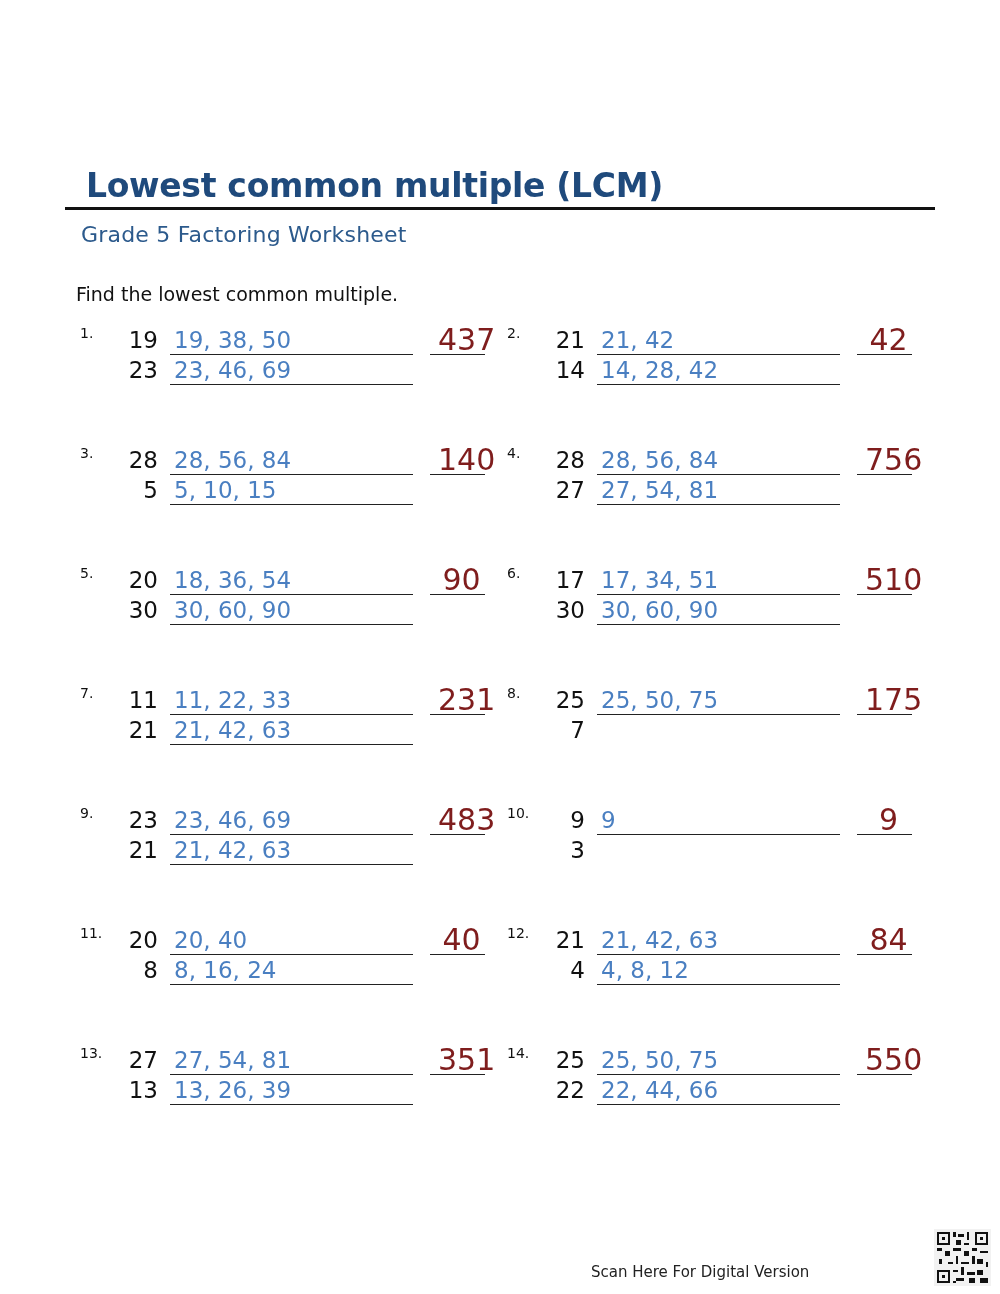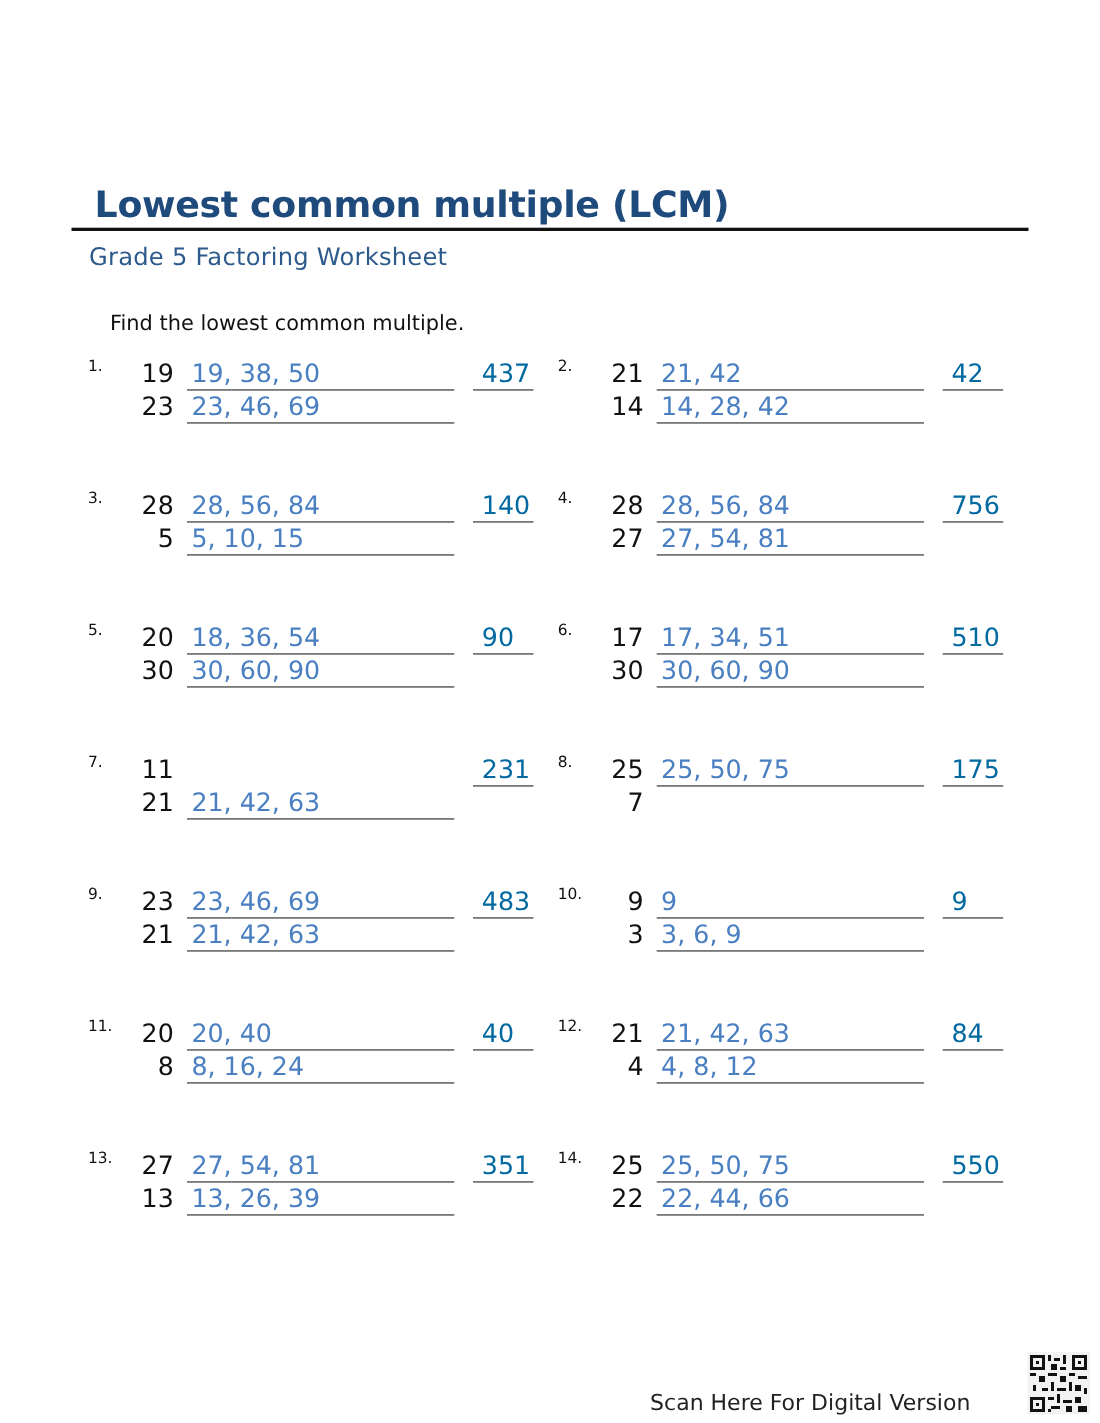--- a/index.html
+++ b/index.html
@@ -1,37 +1,37 @@
 <!DOCTYPE html>
 <html><head>
 <meta charset="utf-8">
 <style>
   html, body { margin: 0; padding: 0; background: #ffffff; }
   body { width: 1000px; height: 1294px; position: relative; overflow: hidden; font-family: "DejaVu Sans", sans-serif; }
   .title { position: absolute; left: 86px; top: 166px; font-family: "DejaVu Sans", sans-serif; font-weight: bold; font-size: 33px; color: #1f4a7c; letter-spacing: -0.3px; white-space: nowrap; }
   .title-rule { position: absolute; left: 65px; top: 207px; width: 870px; height: 3px; background: #111; }
   .subtitle { position: absolute; left: 81px; top: 222px; font-size: 22px; color: #2c5a8c; white-space: nowrap; letter-spacing: 0.2px; }
-  .instruction { position: absolute; left: 76px; top: 283px; font-size: 19px; color: #111; white-space: nowrap; margin-left: 24px; }
+  .instruction { position: absolute; left: 76px; top: 283px; font-size: 19px; color: #111; white-space: nowrap; }
 
   .problem { position: absolute; width: 430px; height: 70px; }
   .pnum { position: absolute; left: 0; top: 0; font-size: 14px; color: #111; width: 40px; }
   .num { position: absolute; font-size: 23px; color: #111; text-align: right; width: 52px; left: 26px; }
   .num.a { top: 2px; }
   .num.b { top: 32px; }
   .mult { position: absolute; left: 90px; width: 243px; border-bottom: 1.5px solid #222; height: 30px; font-size: 23px; color: #4a7fc1; padding-left: 4px; box-sizing: border-box; white-space: nowrap; line-height: 30px; }
   .mult.a { top: 0px; }
   .mult.b { top: 30px; }
-  .ans { position: absolute; left: 350px; width: 55px; border-bottom: 1.5px solid #222; height: 30px; top: 0; font-size: 23px; color: #0369a1; line-height: 30px; text-align: left; padding-left: 8px; box-sizing: border-box; }
+  .ans { position: absolute; left: 350px; width: 55px; border-bottom: 1.5px solid #222; height: 30px; top: 0; font-size: 30px; color: #7f1d1d; line-height: 30px; text-align: center; padding-left: 8px; box-sizing: border-box; }
 
   .footer-logo { position: absolute; left: 9px; top: 1324px; display: flex; align-items: center; }
   .logo-mark { width: 38px; height: 30px; position: relative; }
   .logo-text { font-family: "DejaVu Sans", sans-serif; font-weight: bold; font-size: 18px; margin-left: 4px; letter-spacing: -0.3px; }
   .logo-text .w1 { color: #3d7ff0; }
   .logo-text .w2 { color: #ffb833; }
-  .scan-text { position: absolute; left: 591px; top: 1263px; font-size: 20px; color: #222; white-space: nowrap; }
+  .scan-text { position: absolute; left: 591px; top: 1263px; font-size: 15px; color: #222; white-space: nowrap; }
   .qr { position: absolute; left: 934px; top: 1229px; width: 57px; height: 57px; }
 </style>
 </head>
 <body>
 
 <div class="title">Lowest common multiple (LCM)</div>
 <div class="title-rule"></div>
 <div class="subtitle">Grade 5 Factoring Worksheet</div>
 <div class="instruction">Find the lowest common multiple.</div>
 
@@ -81,20 +81,21 @@
       <div class="num a">17</div>
       <div class="num b">30</div>
       <div class="mult a">17, 34, 51</div>
       <div class="mult b">30, 60, 90</div>
       <div class="ans">510</div>
     </div>
     <div class="problem" style="left: 80px; top: 685px;">
       <div class="pnum">7.</div>
       <div class="num a">11</div>
       <div class="num b">21</div>
+      <div class="mult a">11, 22, 33</div>
       <div class="mult b">21, 42, 63</div>
       <div class="ans">231</div>
     </div>
     <div class="problem" style="left: 507px; top: 685px;">
       <div class="pnum">8.</div>
       <div class="num a">25</div>
       <div class="num b">7</div>
       <div class="mult a">25, 50, 75</div>
       <div class="ans">175</div>
     </div>
@@ -104,21 +105,20 @@
       <div class="num b">21</div>
       <div class="mult a">23, 46, 69</div>
       <div class="mult b">21, 42, 63</div>
       <div class="ans">483</div>
     </div>
     <div class="problem" style="left: 507px; top: 805px;">
       <div class="pnum">10.</div>
       <div class="num a">9</div>
       <div class="num b">3</div>
       <div class="mult a">9</div>
-      <div class="mult b">3, 6, 9</div>
       <div class="ans">9</div>
     </div>
     <div class="problem" style="left: 80px; top: 925px;">
       <div class="pnum">11.</div>
       <div class="num a">20</div>
       <div class="num b">8</div>
       <div class="mult a">20, 40</div>
       <div class="mult b">8, 16, 24</div>
       <div class="ans">40</div>
     </div>

